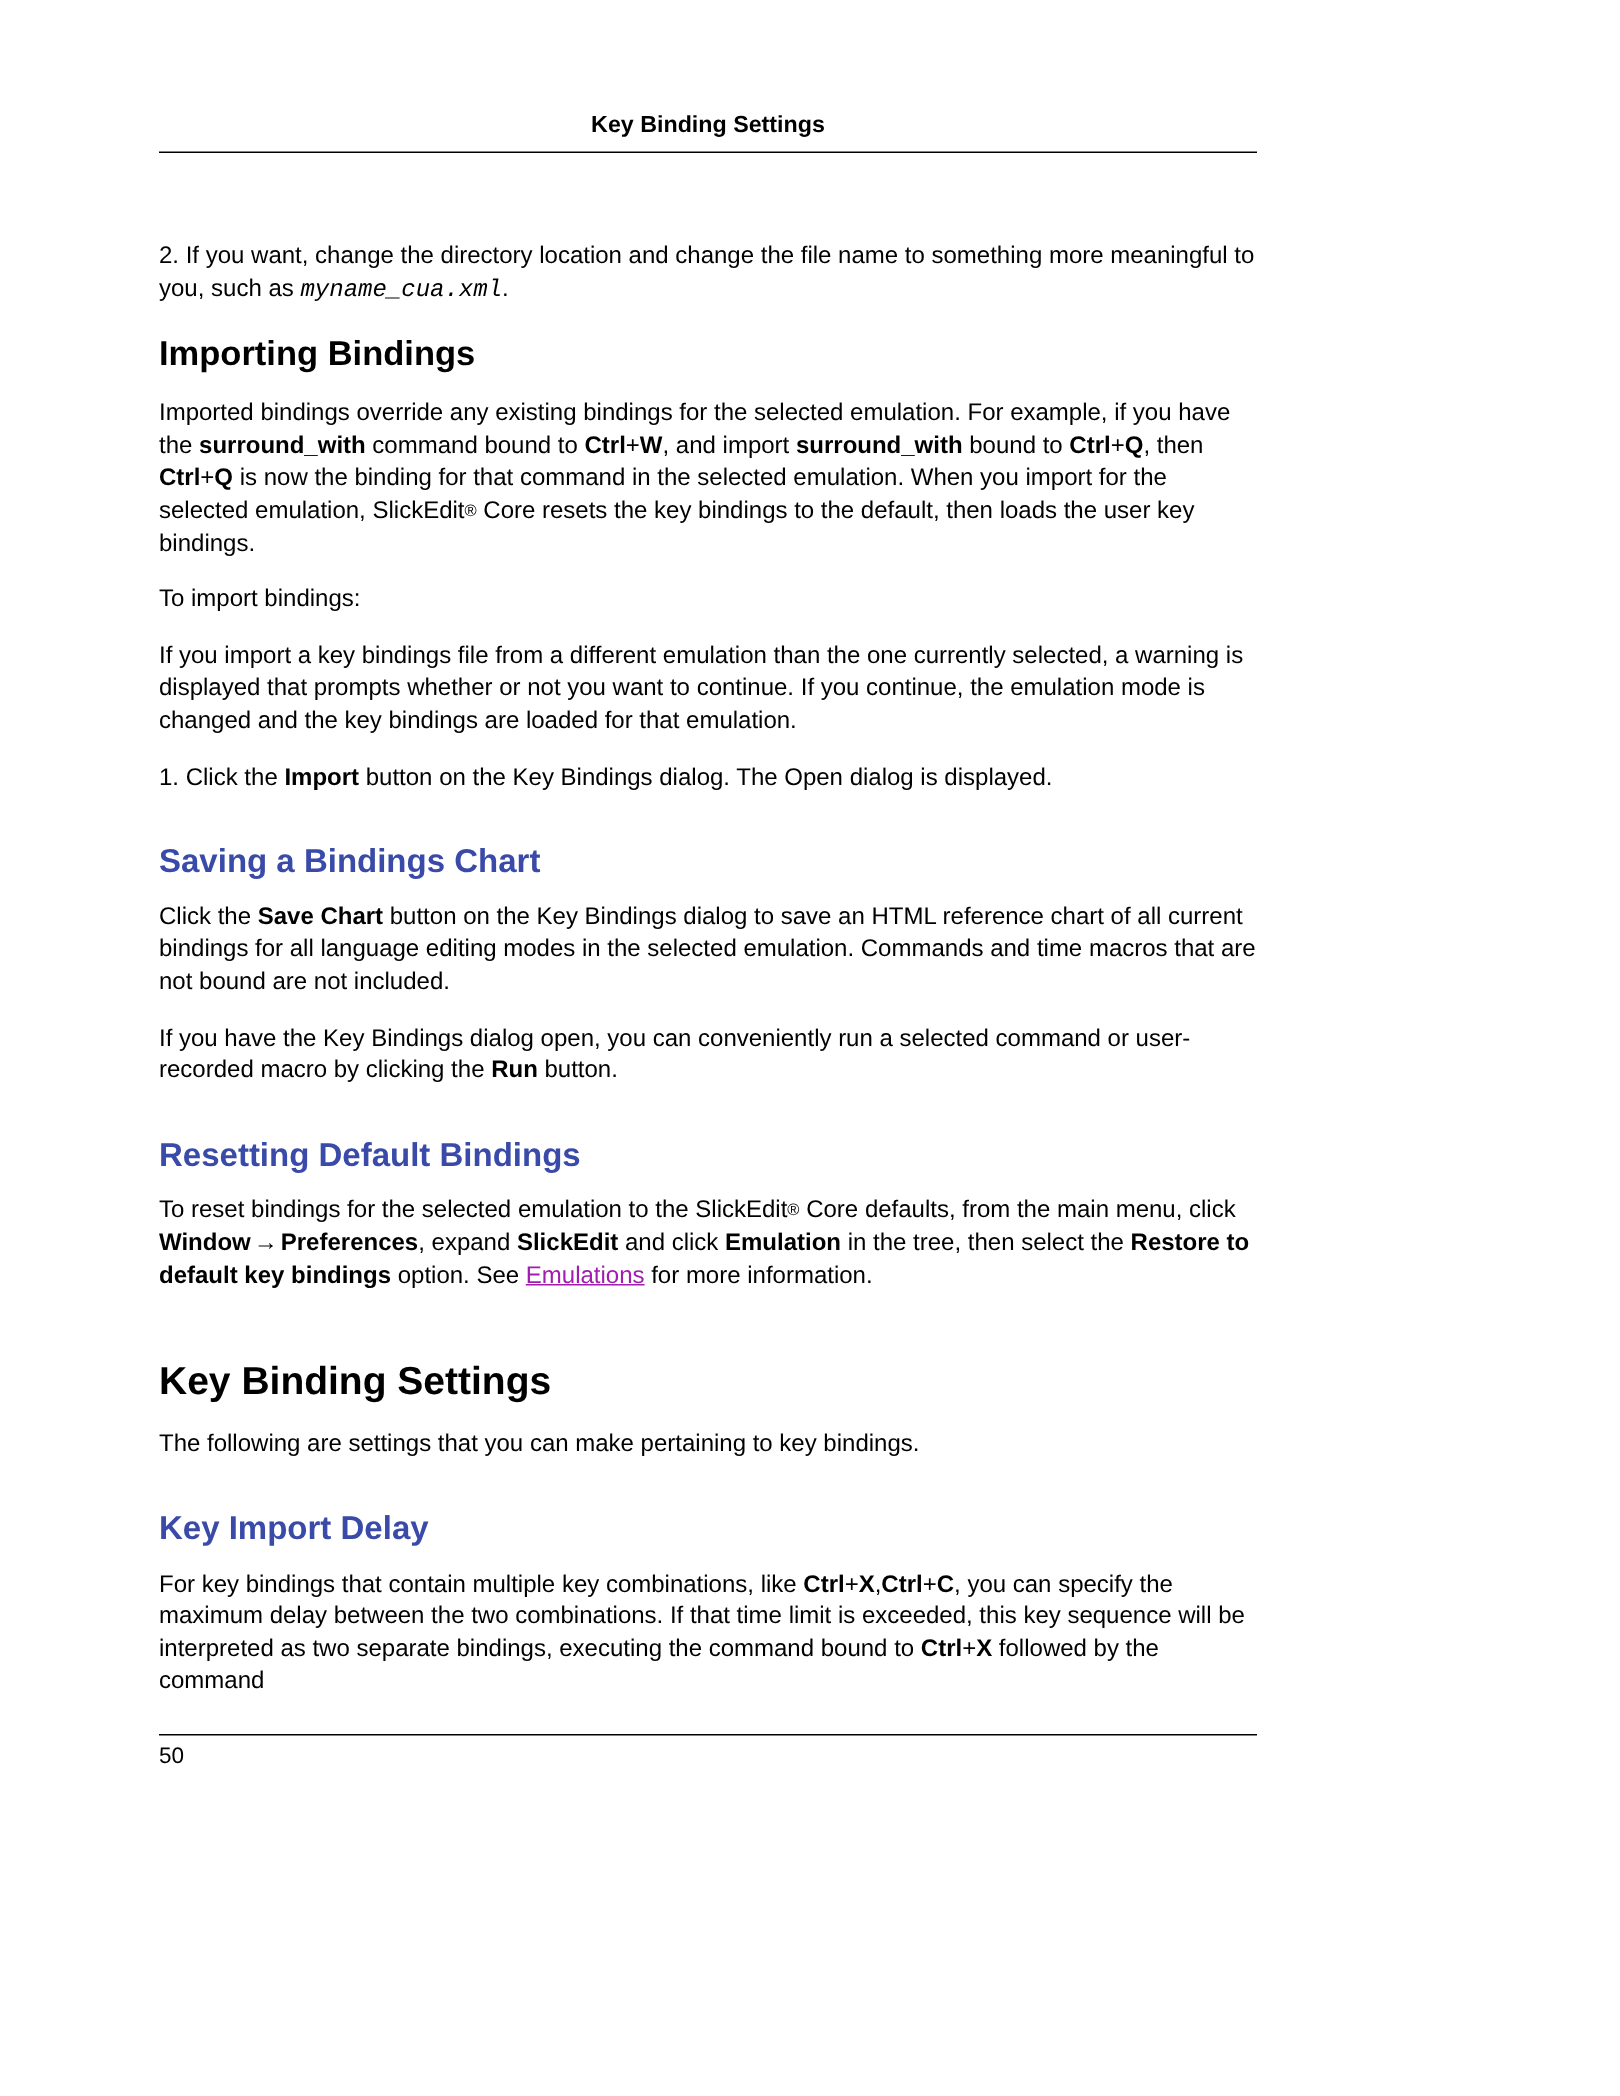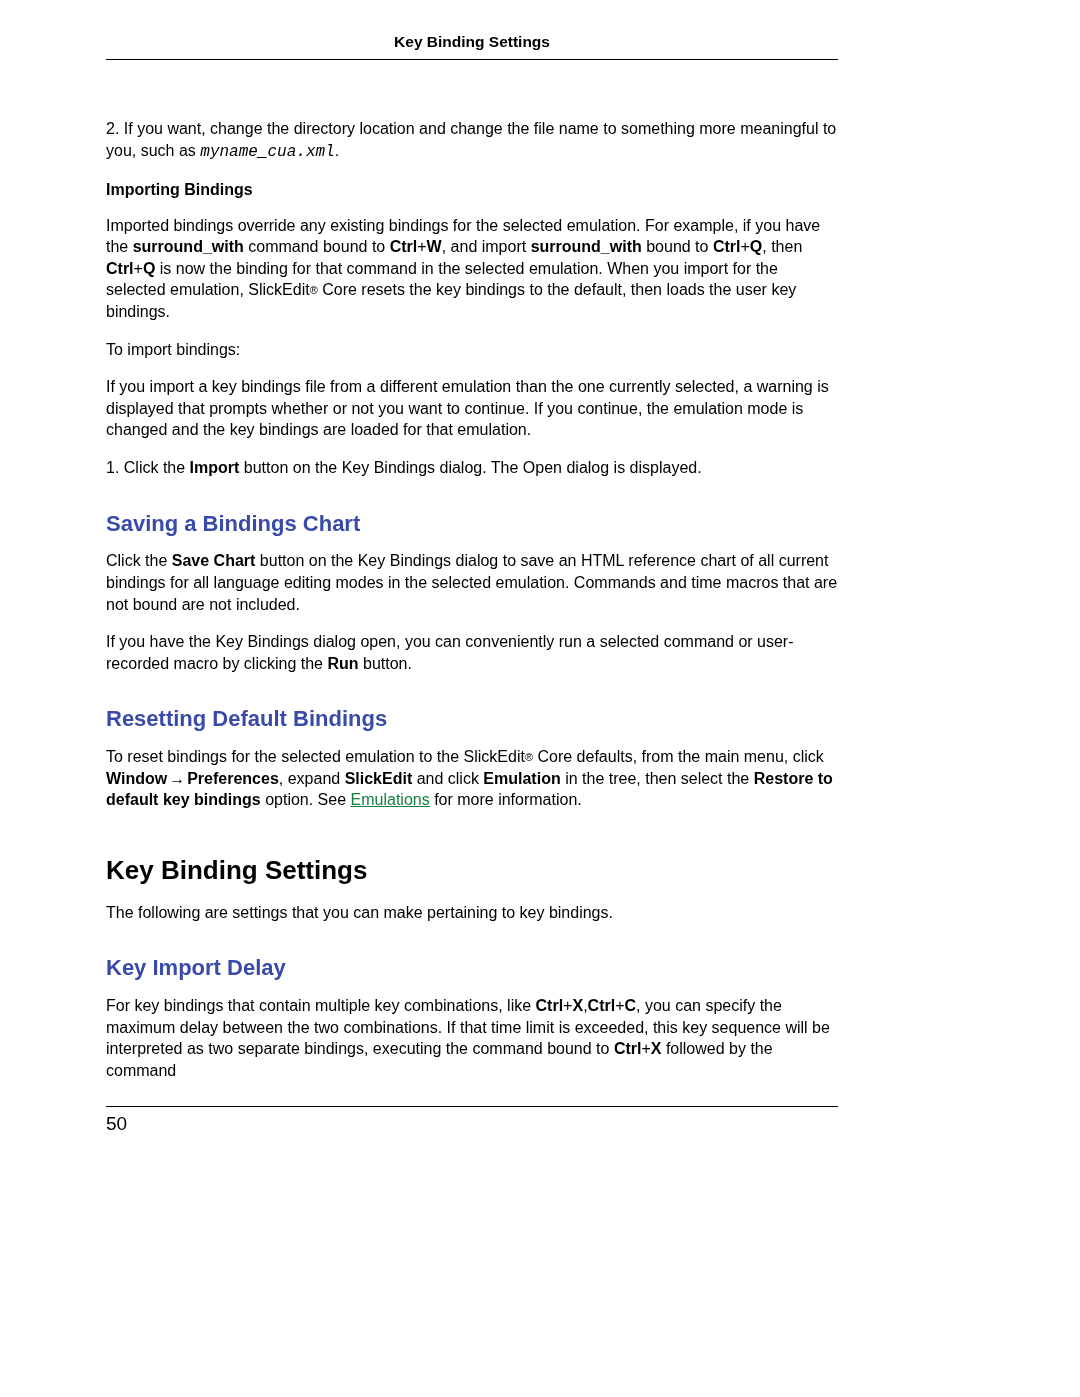--- a/index.html
+++ b/index.html
@@ -8,43 +8,43 @@
     background: #ffffff;
     font-family: Arial, Helvetica, sans-serif;
     font-size: 16px;
     color: #000000;
     line-height: 1.35;
   }
   .page {
     width: 944px;
     min-height: 1397px;
     box-sizing: border-box;
-    padding: 32px 106px 50px 106px;
+    padding: 74px 106px 50px 106px;
     position: relative;
   }
   .running-head {
     text-align: center;
     font-weight: bold;
     font-size: 15.5px;
     padding-bottom: 6px;
     border-bottom: 1.5px solid #000;
     margin-bottom: 58px;
   }
   .ol-item {
     margin-bottom: 16px;
   }
   
   .ol1 .ol-item { padding-left: 0; }
   p { margin: 0 0 16px 0; }
   .mono { font-family: "Courier New", Courier, monospace; font-style: italic; }
-  .h4 { font-weight: bold; font-size: 16px; margin-top: 12px; margin-bottom: 14px; }
+  .h4 { font-weight: bold; font-size: 23px; margin-top: 12px; margin-bottom: 14px; }
   .h3 { font-weight: bold; font-size: 22px; color: #3a4aa8; margin-top: 30px; margin-bottom: 12px; }
   .h2 { font-weight: bold; font-size: 26px; color: #000; margin-top: 42px; margin-bottom: 14px; }
-  a.link { color: #15803d; }
-  .footer-rule { border-top: 1.5px solid #000; margin-top: 24px; padding-top: 4px; font-size: 19px; }
+  a.link { color: #a21caf; }
+  .footer-rule { border-top: 1.5px solid #000; margin-top: 24px; padding-top: 4px; font-size: 15px; }
   b { font-weight: bold; }
   .smcircle { font-size: 11px; vertical-align: 1px; }
   .arrow { padding: 0 2px; }
 </style>
 </head>
 <body>
 
 <div class="page">
 
   <div class="running-head">Key Binding Settings</div>

